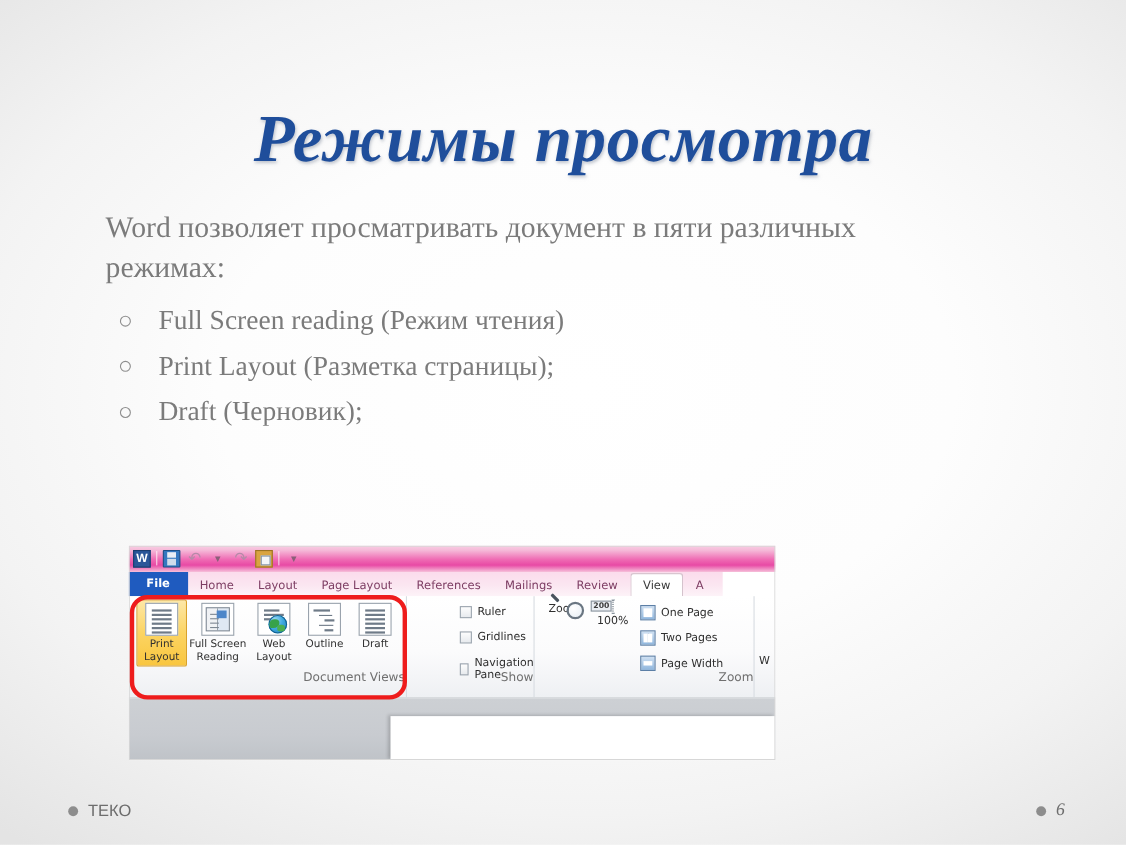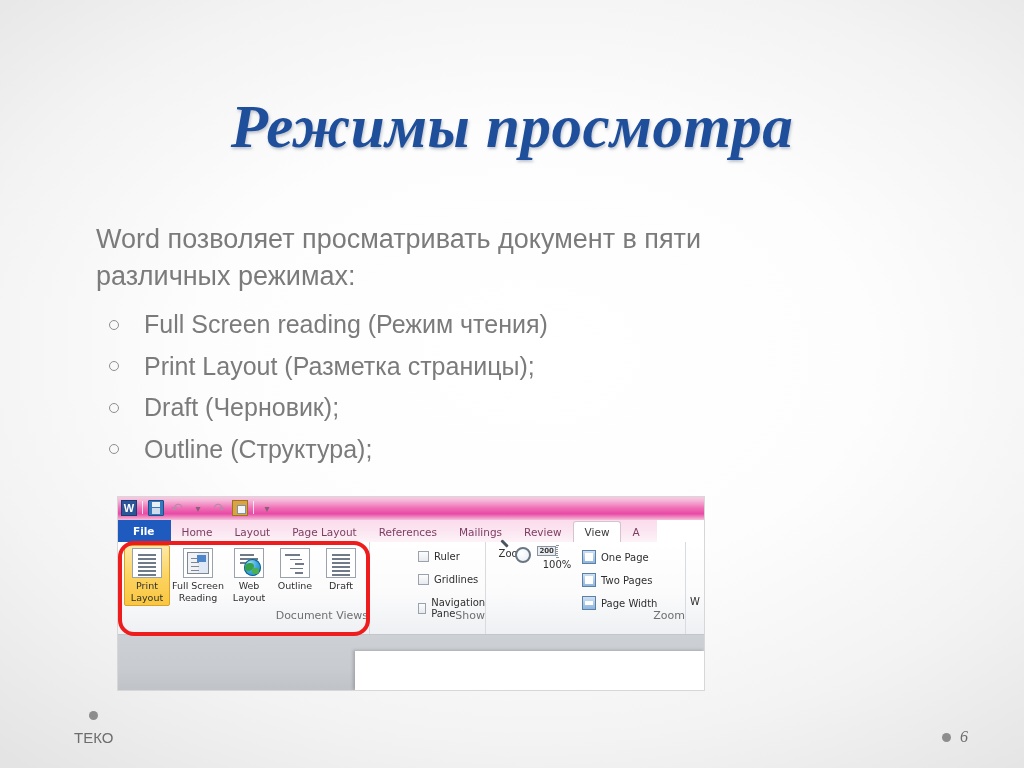--- a/index.html
+++ b/index.html
@@ -41,23 +41,22 @@
     text-shadow: 1px 2px 3px rgba(140,150,165,0.55);
     white-space: nowrap;
   }
 
   
   #body-block {
     position: absolute;
     left: 96px;
     top: 188px;
     width: 840px;
-    font-family: Liberation Sans, sans-serif;
+    font-family: Liberation Serif, serif;
     color: #7b7b7b;
-    margin-top: 33px;
   }
   #intro {
     font-size: 27px;
     line-height: 37px;
     margin: 0 0 9px 0;
     max-width: 710px;
   }
   #bullets {
     list-style: none;
     margin: 0;
@@ -441,21 +440,21 @@
     gap: 9px;
     font-size: 15px;
     color: #6d6d6d;
     font-family: "Liberation Sans", sans-serif;
   }
   .footer-item .dot {
     width: 9px; height: 9px; border-radius: 50%;
     background: #8d8d8d;
     flex: none;
   }
-  #footer-left { left: 74px; flex-direction: column; }
+  #footer-left { left: 62px; }
   #footer-right { right: 56px; }
   #footer-right .pagenum {
     font-family: "Liberation Serif", serif;
     font-style: italic;
     font-size: 16px;
   }
 </style>
 </head>
 <body>
 
@@ -471,24 +470,20 @@
         <span>Full Screen reading (Режим чтения)</span>
       </li>
       <li>
         <span class="marker"></span>
         <span>Print Layout (Разметка страницы);</span>
       </li>
       <li>
         <span class="marker"></span>
         <span>Draft (Черновик);</span>
       </li>
-      <li>
-        <span class="marker"></span>
-        <span>Outline (Структура);</span>
-      </li>
     </ul>
   </div>
 
   <div id="ribbon-shot">
 
     <div id="wd-titlebar">
       <div class="qat">
         <span class="qat-ico ico-word">W</span>
         <span class="qat-sep"></span>
         <span class="qat-ico ico-save"></span>

